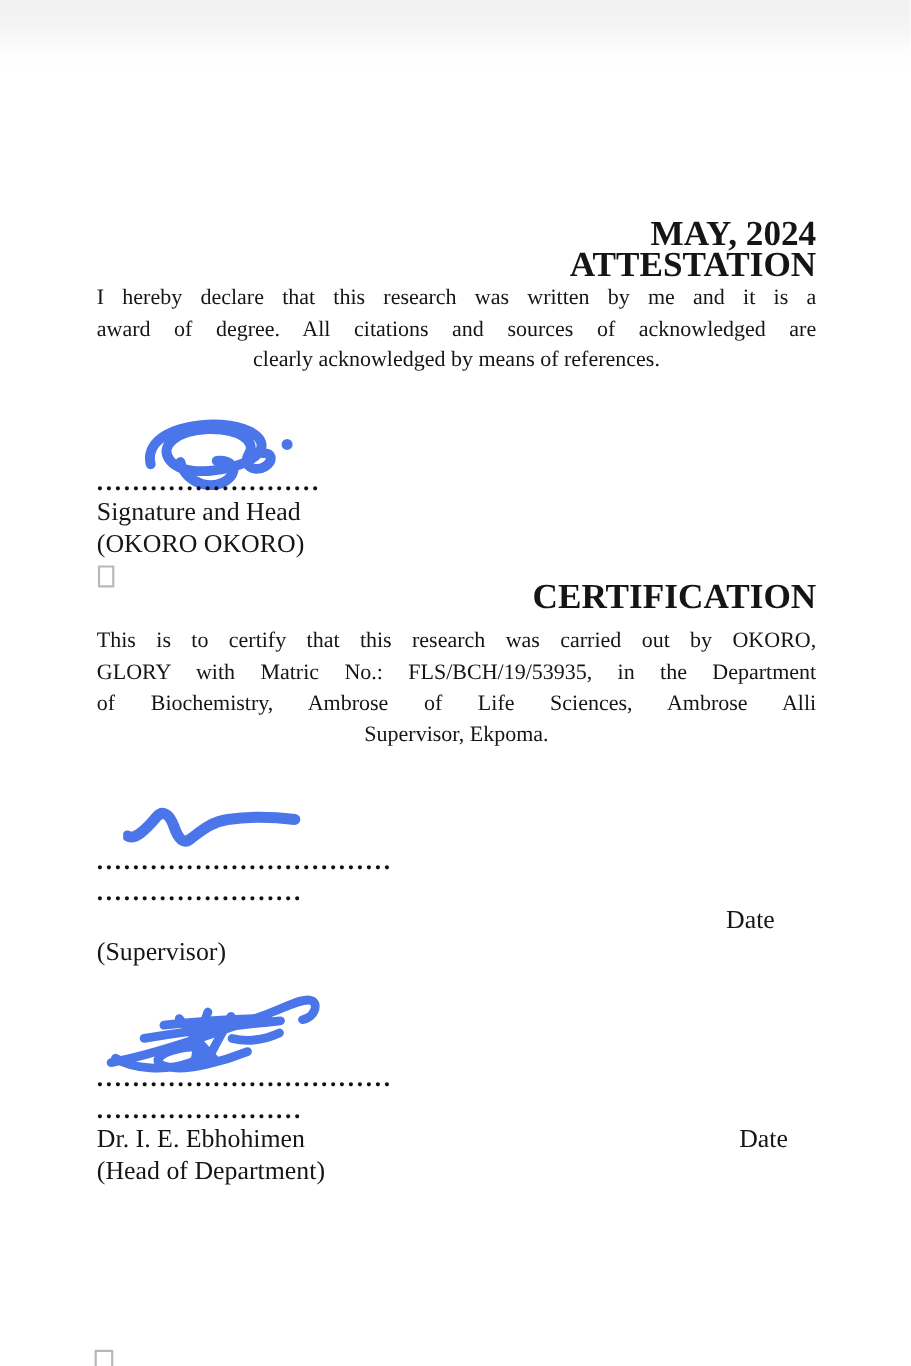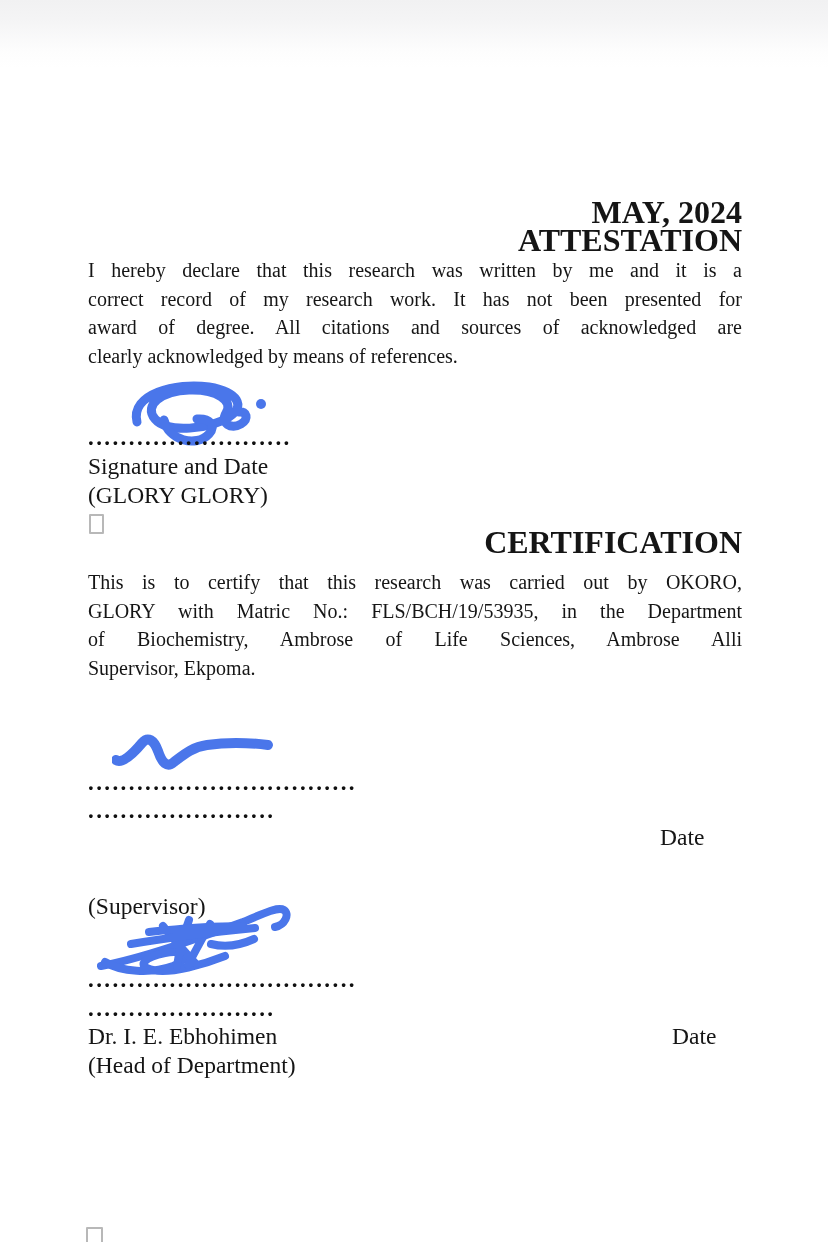--- a/index.html
+++ b/index.html
@@ -11,21 +11,21 @@
   .top-gradient {
     position:absolute; top:0; left:0; width:828px; height:68px;
     background:linear-gradient(to bottom, #f1f1f2 0%, #f4f4f5 28%, #fdfdfd 75%, #ffffff 100%);
   }
   .heading {
     position:absolute; left:88px; width:654px; text-align:right;
     font-weight:bold; font-size:32px; line-height:28px;
   }
   .para { position:absolute; left:88px; width:654px; font-size:20px; }
   .jline { text-align:justify; text-align-last:justify; line-height:28.5px; height:28.5px; white-space:nowrap; }
-  .jlast { text-align:left; line-height:28.5px; height:28.5px; }
+  .jlast { text-align:center; line-height:28.5px; height:28.5px; }
   .dots {
     position:absolute; left:88px; font-weight:bold; font-size:23px;
     letter-spacing:2.4px; line-height:28px; white-space:nowrap; color:#101010;
   }
   .textline { position:absolute; left:88px; font-size:23.5px; line-height:29px; white-space:nowrap; }
   .date-label { position:absolute; font-size:23.5px; line-height:29px;text-align:center; }
   .tofu {
     position:absolute; border:2px solid #b8b8b8; background:#ffffff;
     border-radius:1px;
   }
@@ -38,55 +38,54 @@
 <div class="page">
 
   <div class="top-gradient"></div>
 
   <div class="heading" style="top:198px;">MAY, 2024</div>
 
   <div class="heading" style="top:226px;">ATTESTATION</div>
 
   <div class="para" style="top:256px;">
     <div class="jline">I hereby declare that this research was written by me and it is a</div>
-    <div class="jline">correct record of my research work. It has not been presented for</div>
     <div class="jline">award of degree. All citations and sources of acknowledged are</div>
     <div class="jlast">clearly acknowledged by means of references.</div>
   </div>
 
   <svg class="sig" style="left:112px; top:378px;" width="185" height="72" viewBox="0 0 185 72">
     <path d="M25,44 C18,16 64,4 97,9 C126,14 134,28 117,39 C98,51 56,56 43,41 C31,27 50,13 77,12 C105,11 122,23 114,35 C108,45 119,52 129,46 C137,41 135,33 127,34" stroke-width="9" stroke="#4a76ea"></path>
     <path d="M52,42 C56,62 84,70 97,56 C105,47 97,40 85,41" stroke-width="9" stroke="#4a76ea"></path>
     <circle cx="149" cy="26" r="5" fill="#4a76ea"></circle>
   </svg>
 
   <div class="dots" style="top:424px;">.........................</div>
-  <div class="textline" style="top:452px;">Signature and Date</div>
-  <div class="textline" style="top:481px;">(GLORY GLORY)</div>
+  <div class="textline" style="top:452px;">Signature and Head</div>
+  <div class="textline" style="top:481px;">(OKORO OKORO)</div>
 
   <div class="tofu" style="left:89px; top:514px; width:11px; height:16px;"></div>
 
   <div class="heading" style="top:528px;">CERTIFICATION</div>
 
   <div class="para" style="top:568px;">
     <div class="jline">This is to certify that this research was carried out by OKORO,</div>
     <div class="jline">GLORY with Matric No.: FLS/BCH/19/53935, in the Department</div>
     <div class="jline">of Biochemistry, Ambrose of Life Sciences, Ambrose Alli</div>
     <div class="jlast">Supervisor, Ekpoma.</div>
   </div>
 
   <svg class="sig" style="left:112px; top:732px;" width="165" height="45" viewBox="0 0 165 45">
     <path d="M4,28 C10,32 20,23 30,11 C36,4 42,8 46,19 C50,31 55,36 62,30 C70,24 80,15 95,13 C115,10 140,11 156,13" stroke-width="10" stroke="#4a76ea"></path>
   </svg>
 
   <div class="dots" style="top:769px;">.................................</div>
   <div class="dots" style="top:797px;">.......................</div>
 
   <div class="date-label" style="left:660px; top:823px;">Date</div>
-  <div class="textline" style="top:852px;margin-top:40px;">(Supervisor)</div>
+  <div class="textline" style="top:852px;">(Supervisor)</div>
 
   <svg class="sig" style="left:93px; top:898px;" width="205" height="84" viewBox="0 0 205 84">
     <path d="M8,68 C50,60 100,42 150,24 C168,17 184,8 191,12 C197,16 192,27 182,29" stroke-width="8" stroke="#4a76ea"></path>
     <path d="M12,64 C28,74 58,76 80,68 C100,60 92,51 72,55 C52,59 42,68 60,72 C78,76 112,66 132,58" stroke-width="8" stroke="#4a76ea"></path>
     <path d="M70,28 C80,41 93,55 103,66 M96,22 C90,38 86,54 84,68 M117,26 C109,41 100,57 95,67" stroke-width="8" stroke="#4a76ea"></path>
     <path d="M38,46 C80,39 122,34 162,30 M56,34 C92,30 126,28 150,28" stroke-width="8" stroke="#4a76ea"></path>
     <path d="M118,46 C134,50 150,46 161,41" stroke-width="8" stroke="#4a76ea"></path>
   </svg>
 
   <div class="dots" style="top:966px;">.................................</div>

